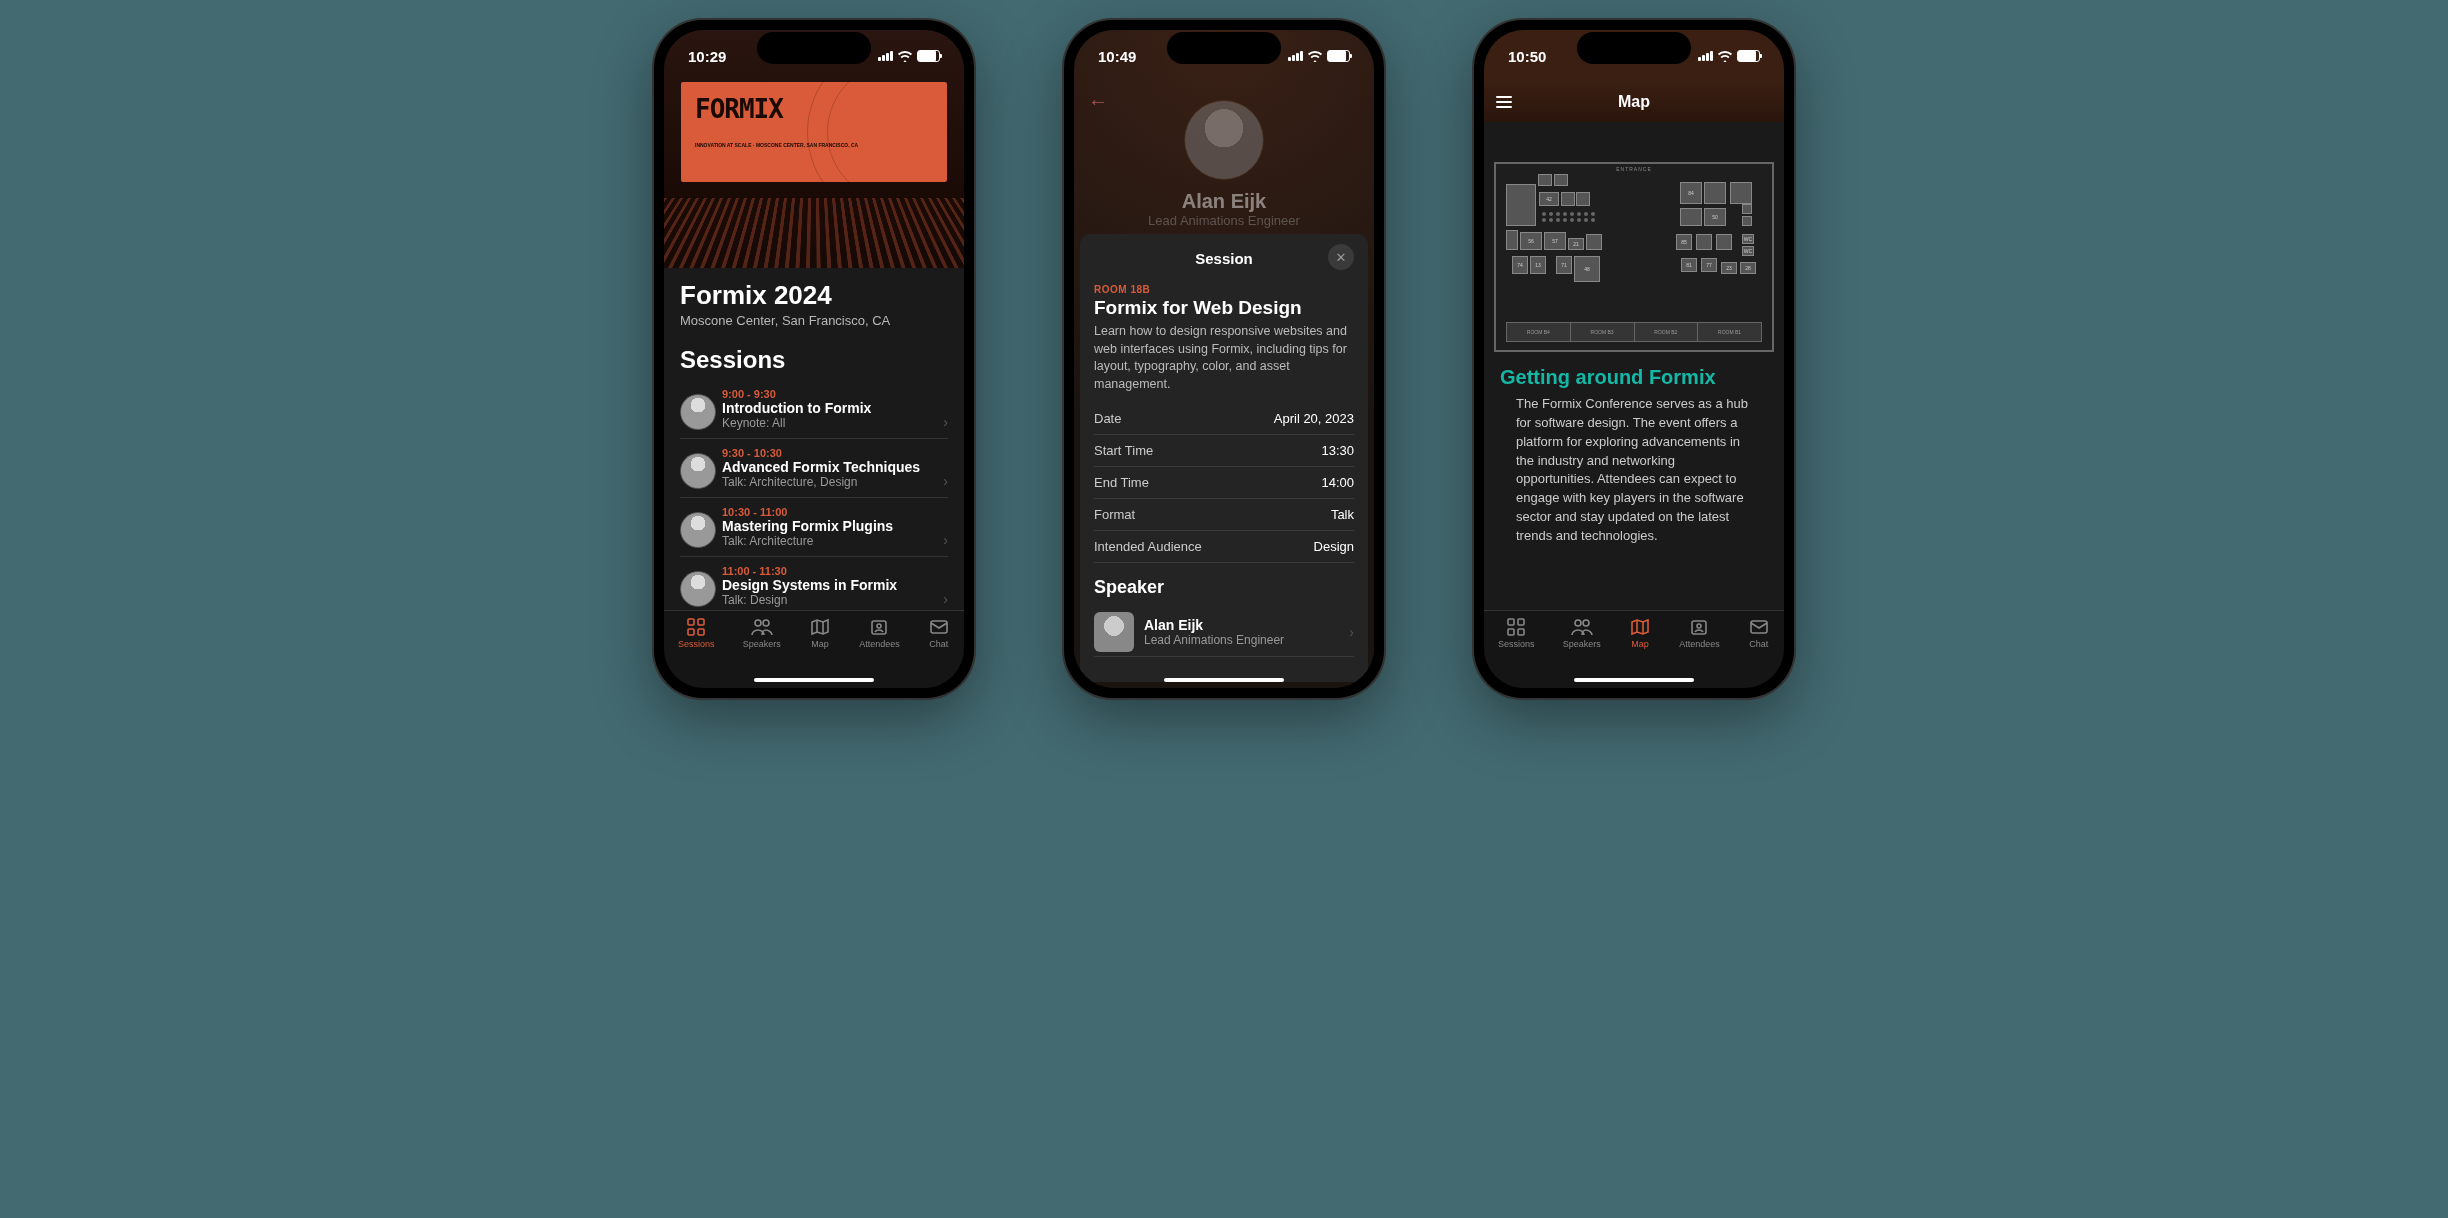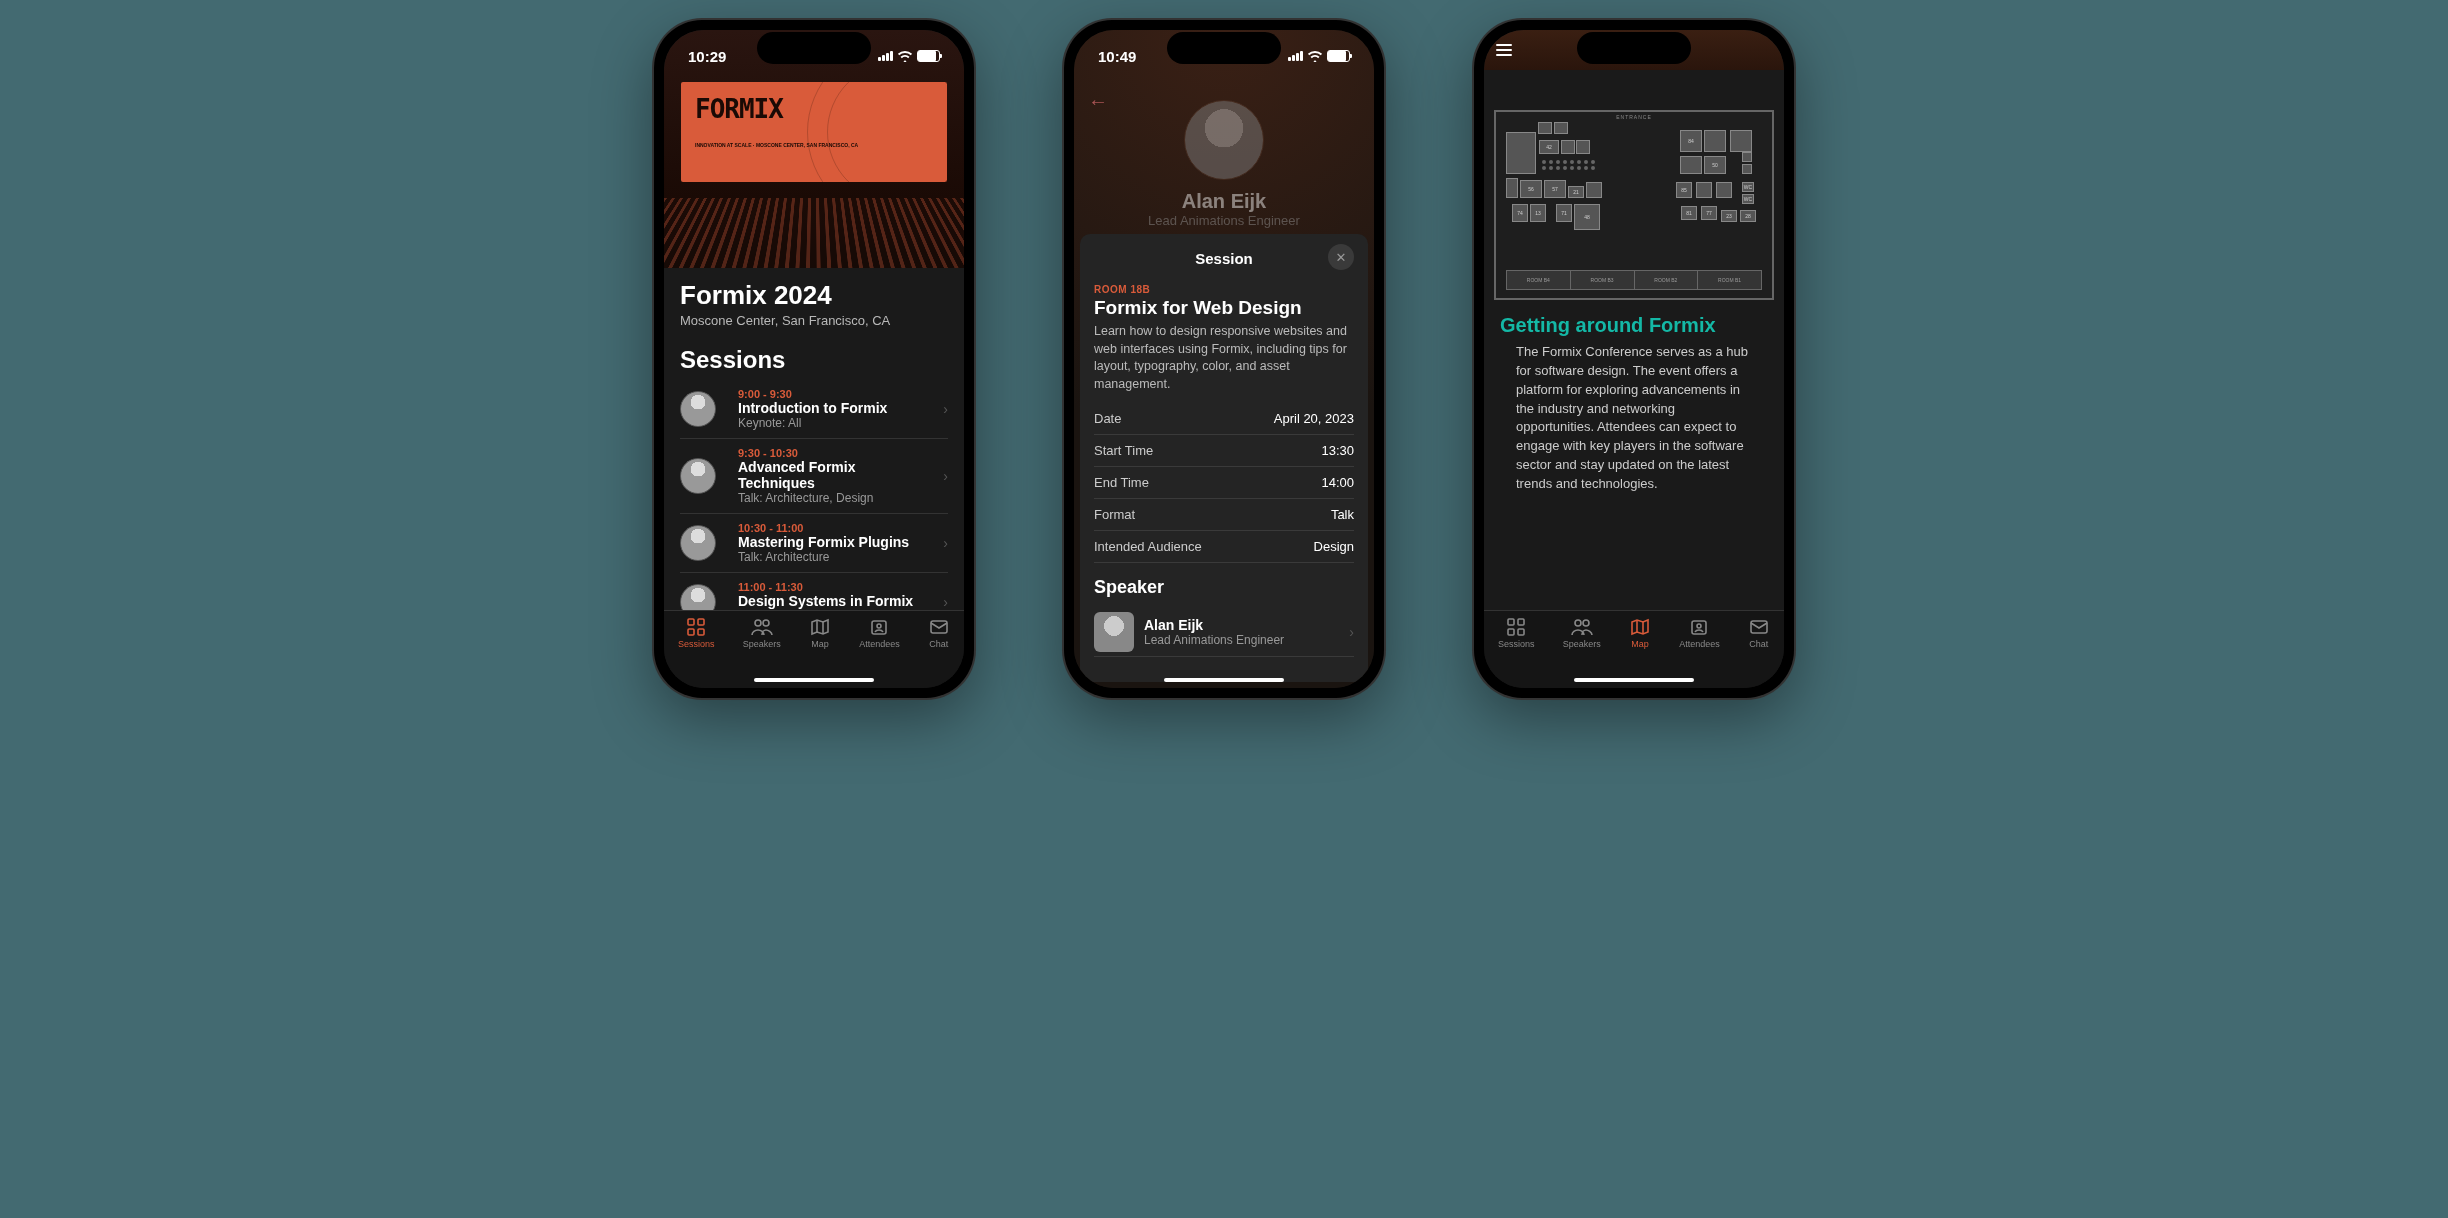--- a/index.html
+++ b/index.html
@@ -100,21 +100,21 @@
     background: repeating-linear-gradient(90deg, #c95535 0 3px, #1a0a05 3px 8px);
     opacity:0.35;
     transform: perspective(150px) rotateX(35deg);
     transform-origin: top;
   }
   .content { padding: 12px 16px; color:#fff; }
   .event-title { font-size: 26px; font-weight: 700; }
   .event-loc { font-size: 13px; color: #b8b8b8; margin-top:2px; }
   .section-title { font-size: 24px; font-weight: 700; margin: 18px 0 6px; }
   .session-row {
-    display:flex; align-items:center; gap:22px;
+    display:flex; align-items:flex-end; gap:6px;
     padding: 8px 0;
     border-bottom: 0.5px solid #333;
     cursor:pointer;
   }
   .session-row:last-child { border-bottom:none; }
   .avatar { width:36px; height:36px; border-radius:50%; background:#888; flex-shrink:0; background:radial-gradient(circle at 50% 30%, #ddd 0 25%, #999 25% 100%); border:1px solid #555;}
   .session-info { flex:1; min-width:0; }
   .session-time { color:#d95b3a; font-size:11px; font-weight:600; }
   .session-name { color:#fff; font-size:14px; font-weight:600; }
   .session-meta { color:#999; font-size:12px; }
@@ -394,20 +394,37 @@
         </div>
       </div>
       <div class="home-ind"></div>
     </div>
   </div>
 </div>
 
 <div class="phone p3">
   <div class="notch"></div>
   <div class="phone-inner">
+    <div class="status-bar">
+      <span>10:50</span>
+      <div class="status-icons">
+        <span class="signal">
+            <i></i>
+            <i></i>
+            <i></i>
+            <i></i>
+          </span>
+        <span><svg width="16" height="12" viewBox="0 0 16 12">
+              <path d="M8 10.5a1.3 1.3 0 100 2.6 1.3 1.3 0 000-2.6zm-3.2-2.3a5 5 0 016.4 0l1.3-1.5a7 7 0 00-9 0zm-2.6-3a9 9 0 0111.6 0l1.3-1.5a11 11 0 00-14.2 0z" fill="#fff"></path>
+            </svg></span>
+        <span class="battery">
+            <i></i>
+          </span>
+      </div>
+    </div>
     <div class="navbar">
       <div class="hamburger">
           <i></i>
           <i></i>
           <i></i>
         </div>
       <span>Map</span>
     </div>
 
     <div class="map-canvas">

